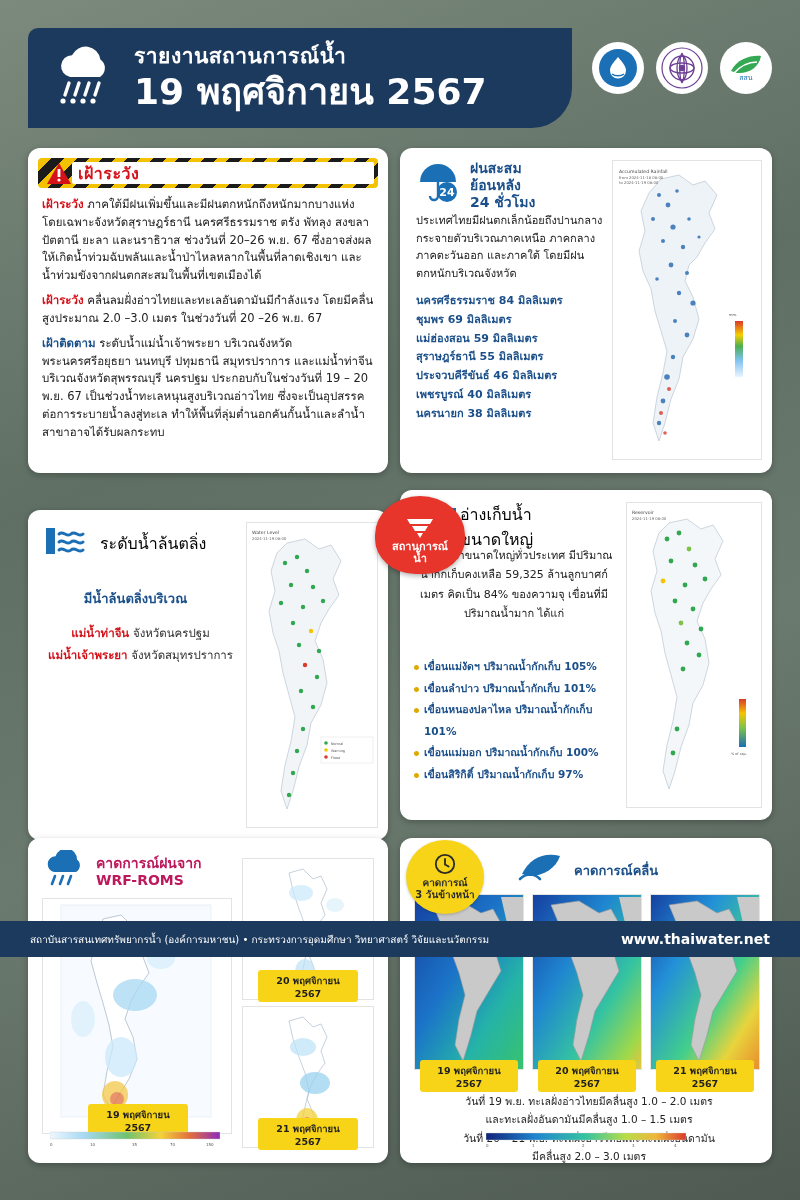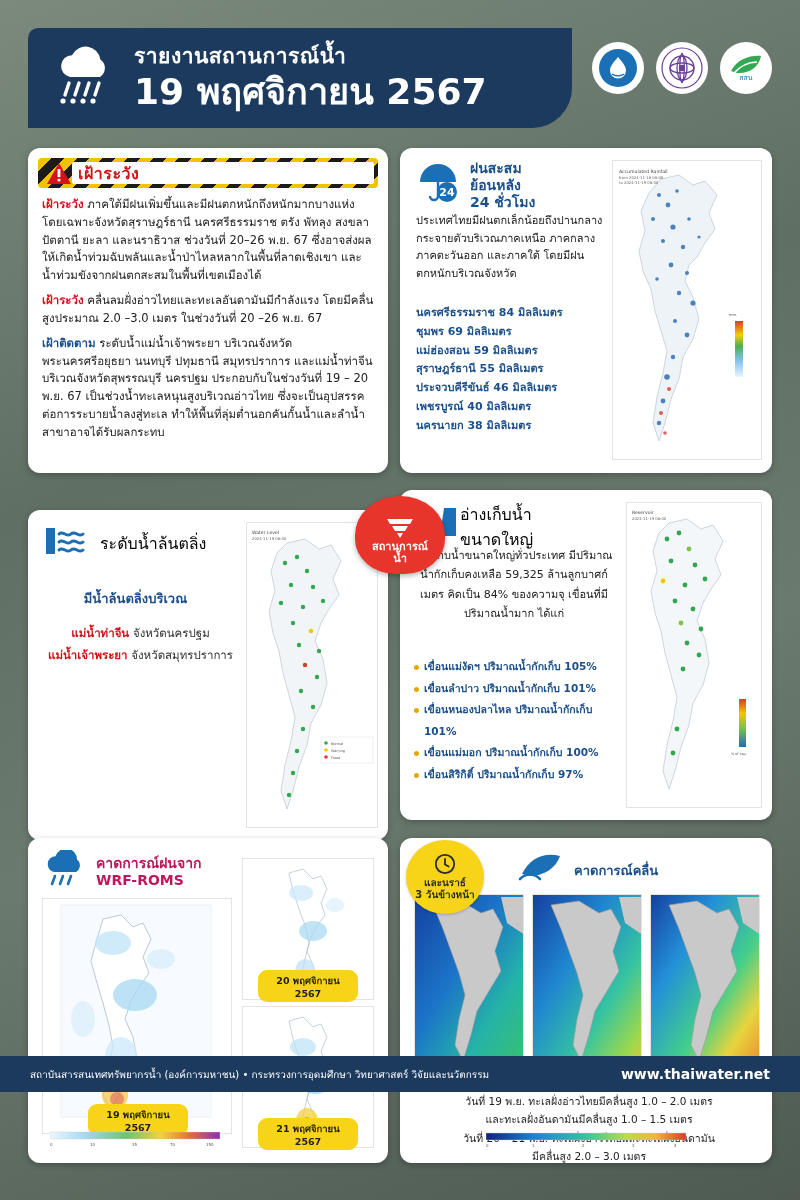--- a/index.html
+++ b/index.html
@@ -15,21 +15,21 @@
     position: absolute; inset: 0;
     background:
       radial-gradient(circle at 12% 18%, rgba(255,255,255,0.10) 0 3px, transparent 4px),
       radial-gradient(circle at 28% 44%, rgba(255,255,255,0.08) 0 5px, transparent 6px),
       radial-gradient(circle at 68% 8%, rgba(255,255,255,0.09) 0 4px, transparent 5px),
       radial-gradient(circle at 84% 62%, rgba(255,255,255,0.07) 0 6px, transparent 7px),
       radial-gradient(circle at 46% 78%, rgba(255,255,255,0.08) 0 4px, transparent 5px),
       radial-gradient(circle at 8% 88%, rgba(255,255,255,0.07) 0 5px, transparent 6px),
       linear-gradient(160deg, #7b8a7c 0%, #5f6f64 35%, #6b7a6e 60%, #4e5a52 100%);
   }
-  .page { position: relative; width: 800px; height: 1092px; }
+  .page { position: relative; width: 800px; height: 957px; }
 
   
   .header {
     position: absolute; left: 28px; top: 28px; width: 744px; height: 100px;
   }
   .header-bar {
     position: absolute; left: 0; top: 0; width: 544px; height: 100px;
     background: #1c3a5e;
     border-radius: 10px 0 40px 0;
     display: flex; align-items: center;
@@ -65,55 +65,55 @@
   .warn-body { padding: 8px 14px 0 14px; font-size: 11.5px; line-height: 1.55; color: #222; }
   .warn-body p { margin-bottom: 7px; }
   .kw-red { color: #d4121a; font-weight: bold; }
   .kw-blue { color: #1b4f8a; font-weight: bold; }
 
   
   #rain-card { left: 400px; top: 148px; width: 372px; height: 325px; }
   .rain-head { display: flex; align-items: center; gap: 10px; padding: 12px 0 0 16px; }
   .rain-head .rt { color: #1b4f8a; font-weight: bold; font-size: 14px; line-height: 1.2; }
   .rain-text { position: absolute; left: 16px; top: 64px; width: 190px; font-size: 11px; line-height: 1.6; color: #222; }
-  .rain-list { margin-top: 22px; }
+  .rain-list { margin-top: 10px; }
   .rain-list div { color:#1b4f8a; font-weight:bold; font-size:11px; line-height:1.7; }
   .map-box { position: absolute; background: #fdfdfd; border: 1px solid #e3e3e3; overflow: hidden; }
 
   
   #level-card { left: 28px; top: 510px; width: 360px; height: 330px; }
   .level-head { display:flex; align-items:center; gap:10px; padding: 14px 0 0 16px;}
   .level-sub { text-align:center; color:#1b4f8a; font-weight:bold; font-size:13px; margin-top: 26px;}
   .level-lines { text-align:center; margin-top: 14px; font-size: 11.5px; line-height: 1.9; color:#333; }
   .level-lines .rn { color:#d4121a; font-weight:bold; }
 
   
   #res-card { left: 400px; top: 490px; width: 372px; height: 330px; }
   .res-head { display:flex; align-items:center; padding: 12px 0 0 14px;}
   .res-text { position:absolute; left: 14px; top: 56px; width: 200px; font-size: 11px; line-height:1.75; color:#222; text-align:center;}
   .res-list { position:absolute; left:10px; top: 166px; width: 215px; }
   .res-list li { list-style:none; font-size:10.5px; color:#1b4f8a; font-weight:bold; line-height: 2.05; position:relative; padding-left:14px;}
   .res-list li::before{content:"•"; color:#e0a800; position:absolute; left:2px; font-size:14px; top:-2px;}
 
   
   .center-badge {
-    position:absolute; left: 355px; top: 496px; width: 90px; height: 78px;
+    position:absolute; left: 375px; top: 496px; width: 90px; height: 78px;
     background:#e8352c; border-radius: 50% 50% 45% 45%; z-index: 5;
     box-shadow: 0 2px 5px rgba(0,0,0,.3);
     display:flex; flex-direction:column; align-items:center; justify-content:flex-end; padding-bottom: 8px;
   }
   .center-badge .cbt { color:#fff; font-size:11px; font-weight:bold; line-height:1.15; text-align:center; }
 
   
   #wrf-card { left: 28px; top: 838px; width: 360px; height: 325px; }
   .wrf-head { display:flex; align-items:center; gap:10px; padding: 12px 0 0 14px;}
   .wrf-head .wt2 { color:#be185d; font-weight:bold; font-size:14px; line-height:1.25;}
   .cap-pill {
     position:absolute; background:#f7d417; color:#1f1f1f; font-size:9.5px; font-weight:bold;
-    border-radius: 9px; padding: 3px 6px; text-align:center;
+    border-radius: 3px; padding: 3px 6px; text-align:center;
   }
 
   
   #wave-card { left: 400px; top: 838px; width: 372px; height: 325px; }
   .wave-head { position:absolute; left: 118px; top: 14px; display:flex; align-items:center; gap:10px;}
   .wave-head .wvt { color:#1b4f8a; font-weight:bold; font-size:13px;}
   .fc-badge {
     position:absolute; left: 6px; top: 2px; width: 78px; height: 74px; background:#f7d417;
     border-radius: 50%; display:flex; flex-direction:column; align-items:center; justify-content:center;
     z-index:4; box-shadow:0 1px 3px rgba(0,0,0,.2);
@@ -521,21 +521,21 @@
     </div>
     <div class="cap-pill" style="left:230px; top:280px; width:100px;">21 พฤศจิกายน 2567</div>
   </div>
 
   <div class="card" id="wave-card">
     <div class="fc-badge">
       <svg width="22" height="22" viewBox="0 0 22 22" style="margin-bottom:2px">
         <circle cx="11" cy="11" r="9.2" fill="none" stroke="#2b2b2b" stroke-width="1.8"></circle>
         <path d="M11 6v5.4l3.6 2.2" stroke="#2b2b2b" stroke-width="1.8" fill="none" stroke-linecap="round"></path>
       </svg>
-      <div class="fb">และนราธ์</div>
+      <div class="fb">คาดการณ์</div>
       <div class="fb">3 วันข้างหน้า</div>
     </div>
     <div class="wave-head">
       <span>
         <svg width="46" height="32" viewBox="0 0 46 32">
           <path d="M4 22c8-16 22-22 38-18-4 12-16 20-30 20z" fill="#1b6fb5"></path>
           <path d="M2 27c6-6 14-6 20 0" stroke="#1b6fb5" stroke-width="2.6" fill="none" stroke-linecap="round"></path>
         </svg>
       </span>
       <span class="wvt">คาดการณ์คลื่น</span>

